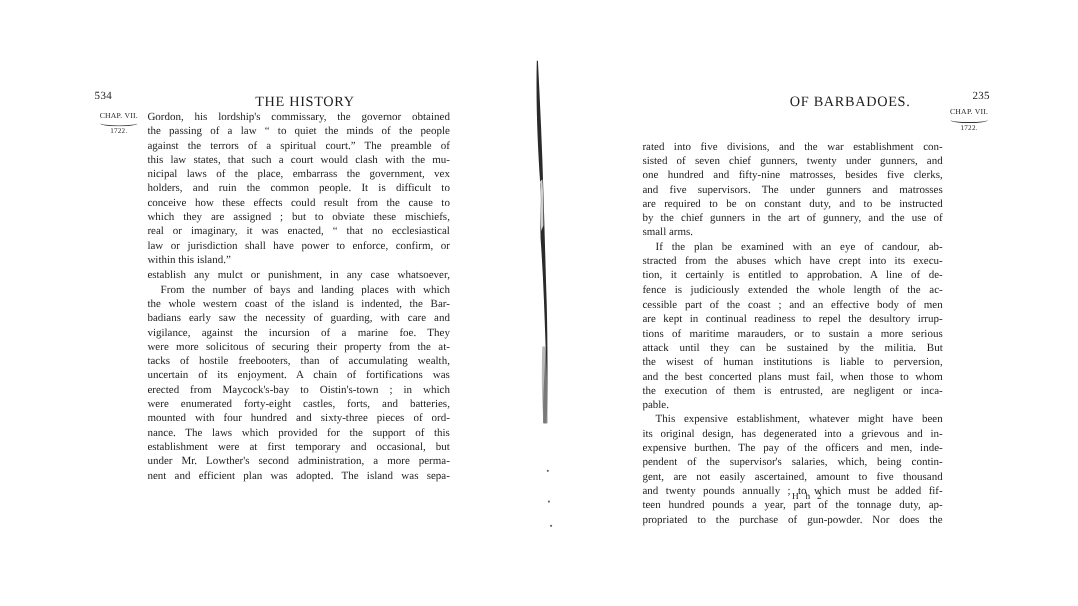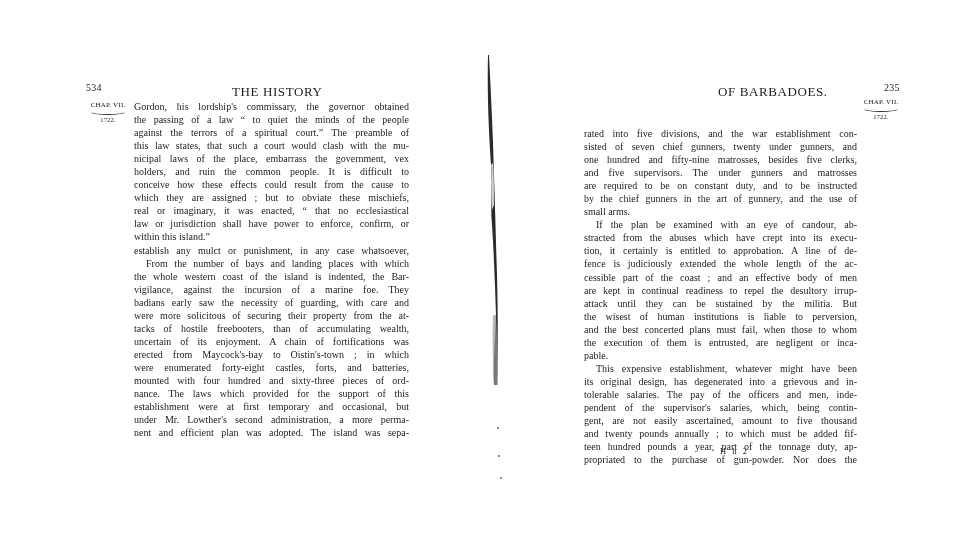--- a/index.html
+++ b/index.html
@@ -70,22 +70,22 @@
         <span class="line">conceive how these effects could result from the cause to</span>
         <span class="line">which they are assigned ; but to obviate these mischiefs,</span>
         <span class="line">real or imaginary, it was enacted, “ that no ecclesiastical</span>
         <span class="line">law or jurisdiction shall have power to enforce, confirm, or</span>
         <span class="line last">within this island.”</span>
         <span class="line">establish any mulct or punishment, in any case whatsoever,</span>
       </p>
       <p>
         <span class="line" style="padding-left: 12px;">From the number of bays and landing places with which</span>
         <span class="line">the whole western coast of the island is indented, the Bar-</span>
+        <span class="line">badians early saw the necessity of guarding, with care and</span>
         <span class="line">vigilance, against the incursion of a marine foe.  They</span>
-        <span class="line">badians early saw the necessity of guarding, with care and</span>
         <span class="line">were more solicitous of securing their property from the at-</span>
         <span class="line">tacks of hostile freebooters, than of accumulating wealth,</span>
         <span class="line">uncertain of its enjoyment.  A chain of fortifications was</span>
         <span class="line">erected from Maycock's-bay to Oistin's-town ; in which</span>
         <span class="line">were enumerated forty-eight castles, forts, and batteries,</span>
         <span class="line">mounted with four hundred and sixty-three pieces of ord-</span>
         <span class="line">nance.  The laws which provided for the support of this</span>
         <span class="line">establishment were at first temporary and occasional, but</span>
         <span class="line">under Mr. Lowther's second administration, a more perma-</span>
         <span class="line">nent and efficient plan was adopted.  The island was sepa-</span>
@@ -122,30 +122,31 @@
         <span class="line">by the chief gunners in the art of gunnery, and the use of</span>
         <span class="line last">small arms.</span>
       </p>
       <p>
         <span class="line" style="padding-left: 12px;">If the plan be examined with an eye of candour, ab-</span>
         <span class="line">stracted from the abuses which have crept into its execu-</span>
         <span class="line">tion, it certainly is entitled to approbation.  A line of de-</span>
         <span class="line">fence is judiciously extended the whole length of the ac-</span>
         <span class="line">cessible part of the coast ; and an effective body of men</span>
         <span class="line">are kept in continual readiness to repel the desultory irrup-</span>
+        <span class="line">tions of maritime marauders, or to sustain a more serious</span>
         <span class="line">attack until they can be sustained by the militia.  But</span>
         <span class="line">the wisest of human institutions is liable to perversion,</span>
         <span class="line">and the best concerted plans must fail, when those to whom</span>
         <span class="line">the execution of them is entrusted, are negligent or inca-</span>
         <span class="line last">pable.</span>
       </p>
       <p>
         <span class="line" style="padding-left: 12px;">This expensive establishment, whatever might have been</span>
         <span class="line">its original design, has degenerated into a grievous and in-</span>
-        <span class="line">tolerable salaries.  The pay of the officers and men, inde-</span>
+        <span class="line">expensive burthen.  The pay of the officers and men, inde-</span>
         <span class="line">pendent of the supervisor's salaries, which, being contin-</span>
         <span class="line">gent, are not easily ascertained, amount to five thousand</span>
         <span class="line">and twenty pounds annually ; to which must be added fif-</span>
         <span class="line">teen hundred pounds a year, part of the tonnage duty, ap-</span>
         <span class="line">propriated to the purchase of gun-powder.  Nor does the</span>
       </p>
     </div>
   <div class="signature" style="left:228px; top:446px;">H h 2</div>
 </div>
 

